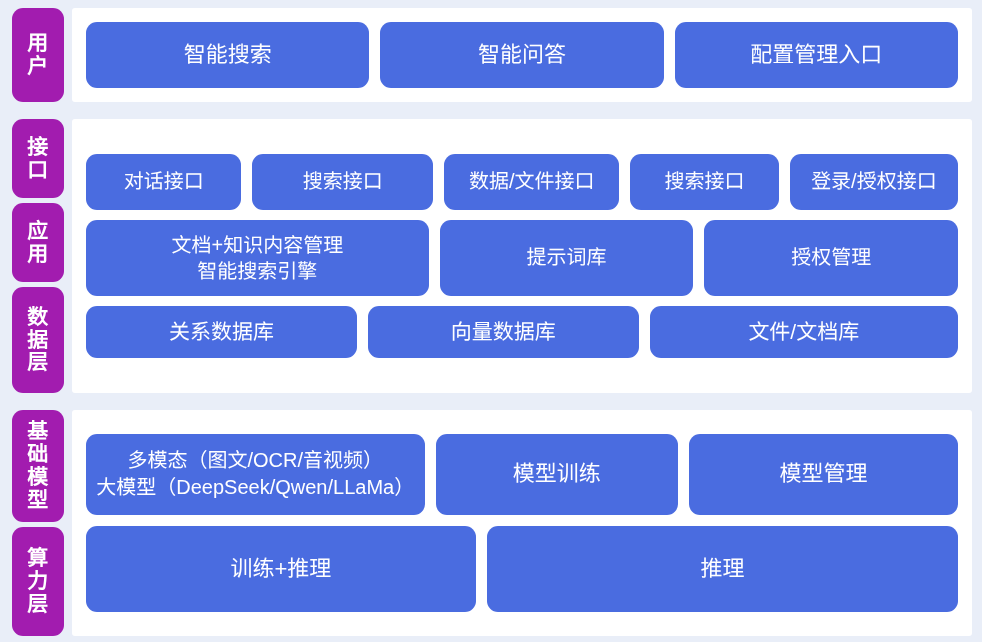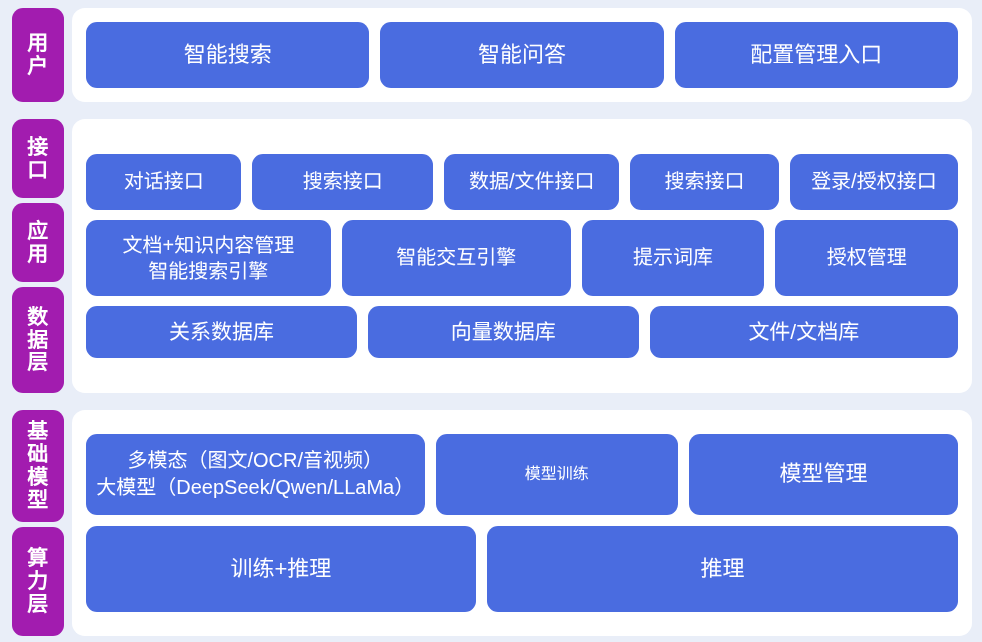--- a/index.html
+++ b/index.html
@@ -59,21 +59,21 @@
     box-sizing: border-box;
   }
   .badge span {
     display: block;
     width: 24px;
   }
 
   .panel {
     flex: 1 1 auto;
     background: #ffffff;
-    border-radius: 13px;
+    border-radius: 3px;
     box-sizing: border-box;
     padding: 13px 14px;
     display: flex;
     flex-direction: column;
     justify-content: center;
     gap: 9px;
   }
 
   .row {
     display: flex;
@@ -138,21 +138,21 @@
   .sec-base .badge-model  { flex: 0 0 112px; }
   .sec-base .badge-comp   { flex: 1 1 auto; }
   .sec-base .panel { height: 226px; padding: 24px 14px; gap: 11px; }
   .sec-base .row-model { height: 82px; }
   .sec-base .row-model .m1 {
     flex: 1.45 1 0;
     font-size: 20px;
     line-height: 1.34;
     padding: 6px 8px;
   }
-  .sec-base .row-model .m2 { flex: 1.0 1 0; font-size: 16px; }
+  .sec-base .row-model .m2 { flex: 1.0 1 0; font-size: 22px; }
   .sec-base .row-model .m3 { flex: 1.12 1 0; font-size: 22px; }
 
   .sec-base .row-compute { height: 88px; }
   .sec-base .row-compute .c1 { flex: 1 1 0; font-size: 22px; }
   .sec-base .row-compute .c2 { flex: 1.22 1 0; font-size: 22px; }
 </style>
 </head>
 <body>
 
 <div class="diagram">
@@ -190,21 +190,20 @@
         <div class="box b1">对话接口</div>
         <div class="box b2">搜索接口</div>
         <div class="box b3">数据/文件接口</div>
         <div class="box b4">搜索接口</div>
         <div class="box b5">登录/授权接口</div>
       </div>
 
       <div class="row row-app">
         <div class="box a1">文档+知识内容管理
 智能搜索引擎</div>
-        <div class="box a2">智能交互引擎</div>
         <div class="box a3">提示词库</div>
         <div class="box a4">授权管理</div>
       </div>
 
       <div class="row row-data">
         <div class="box d1">关系数据库</div>
         <div class="box d2">向量数据库</div>
         <div class="box d3">文件/文档库</div>
       </div>
 

